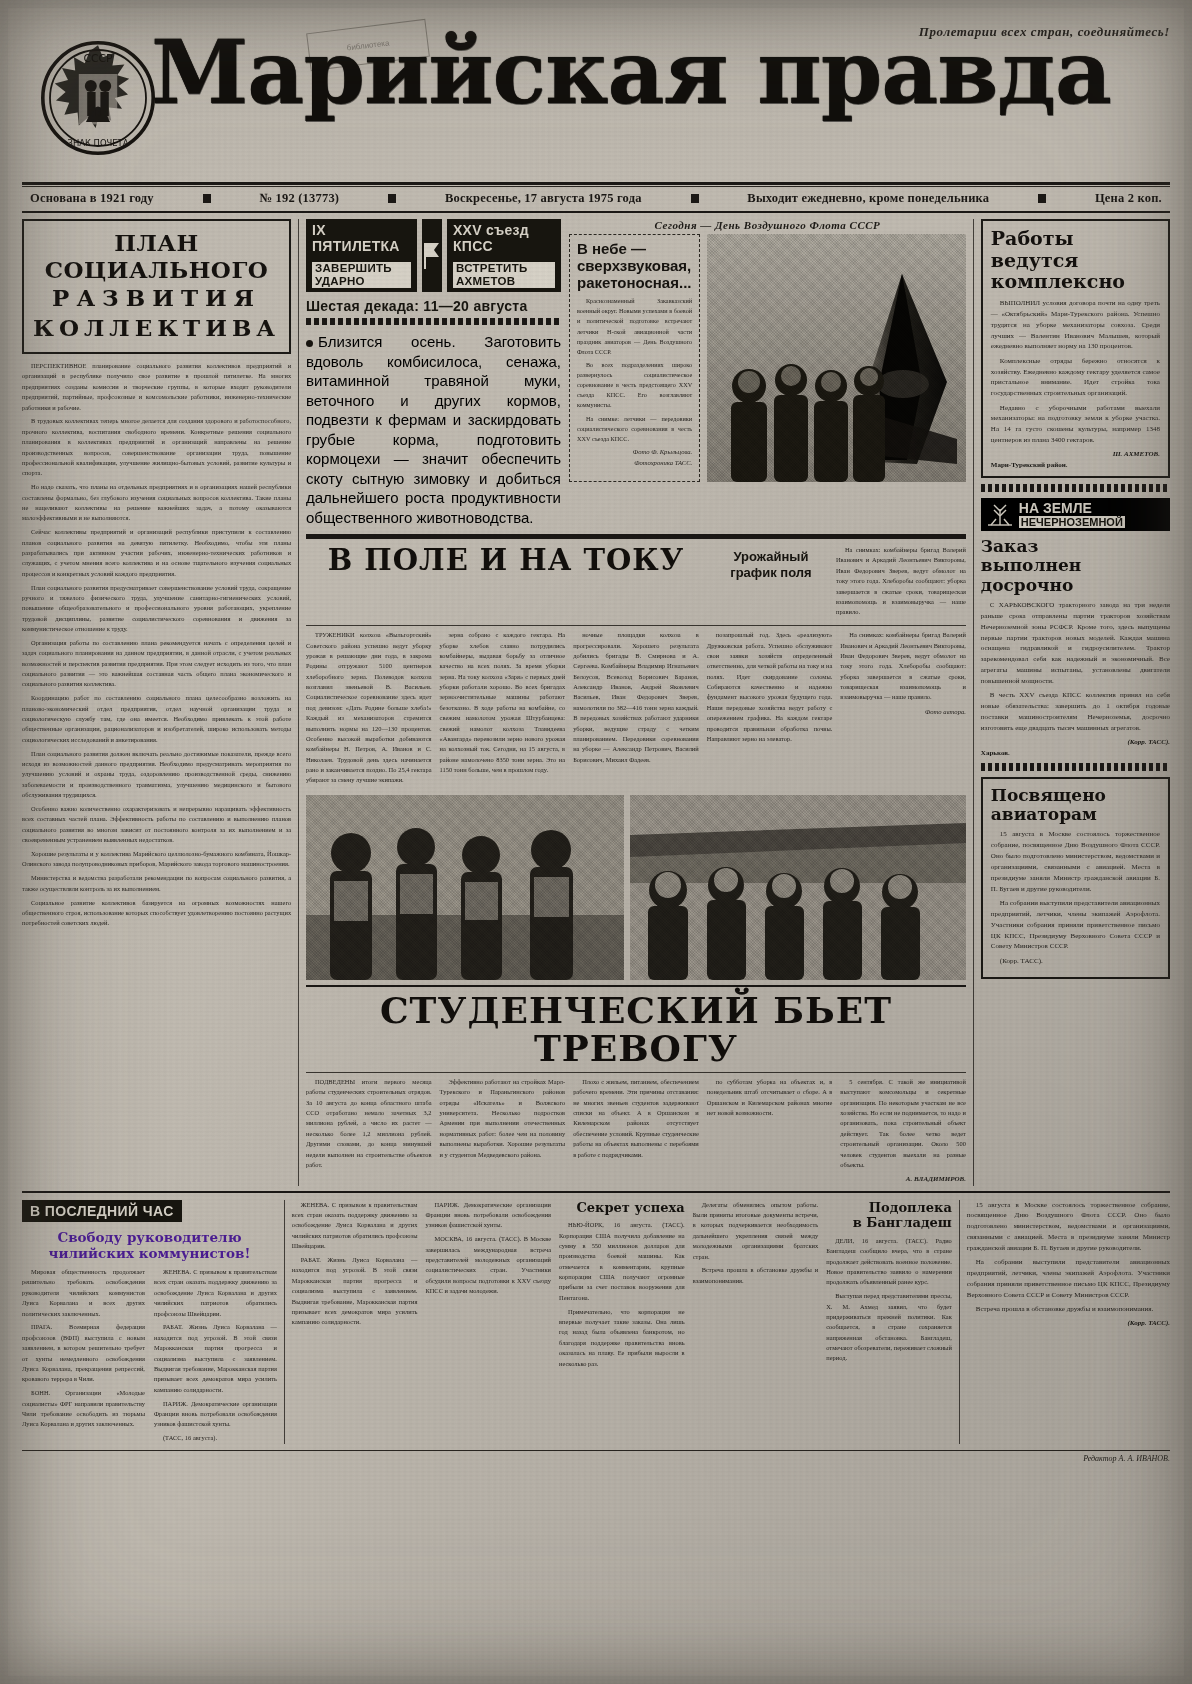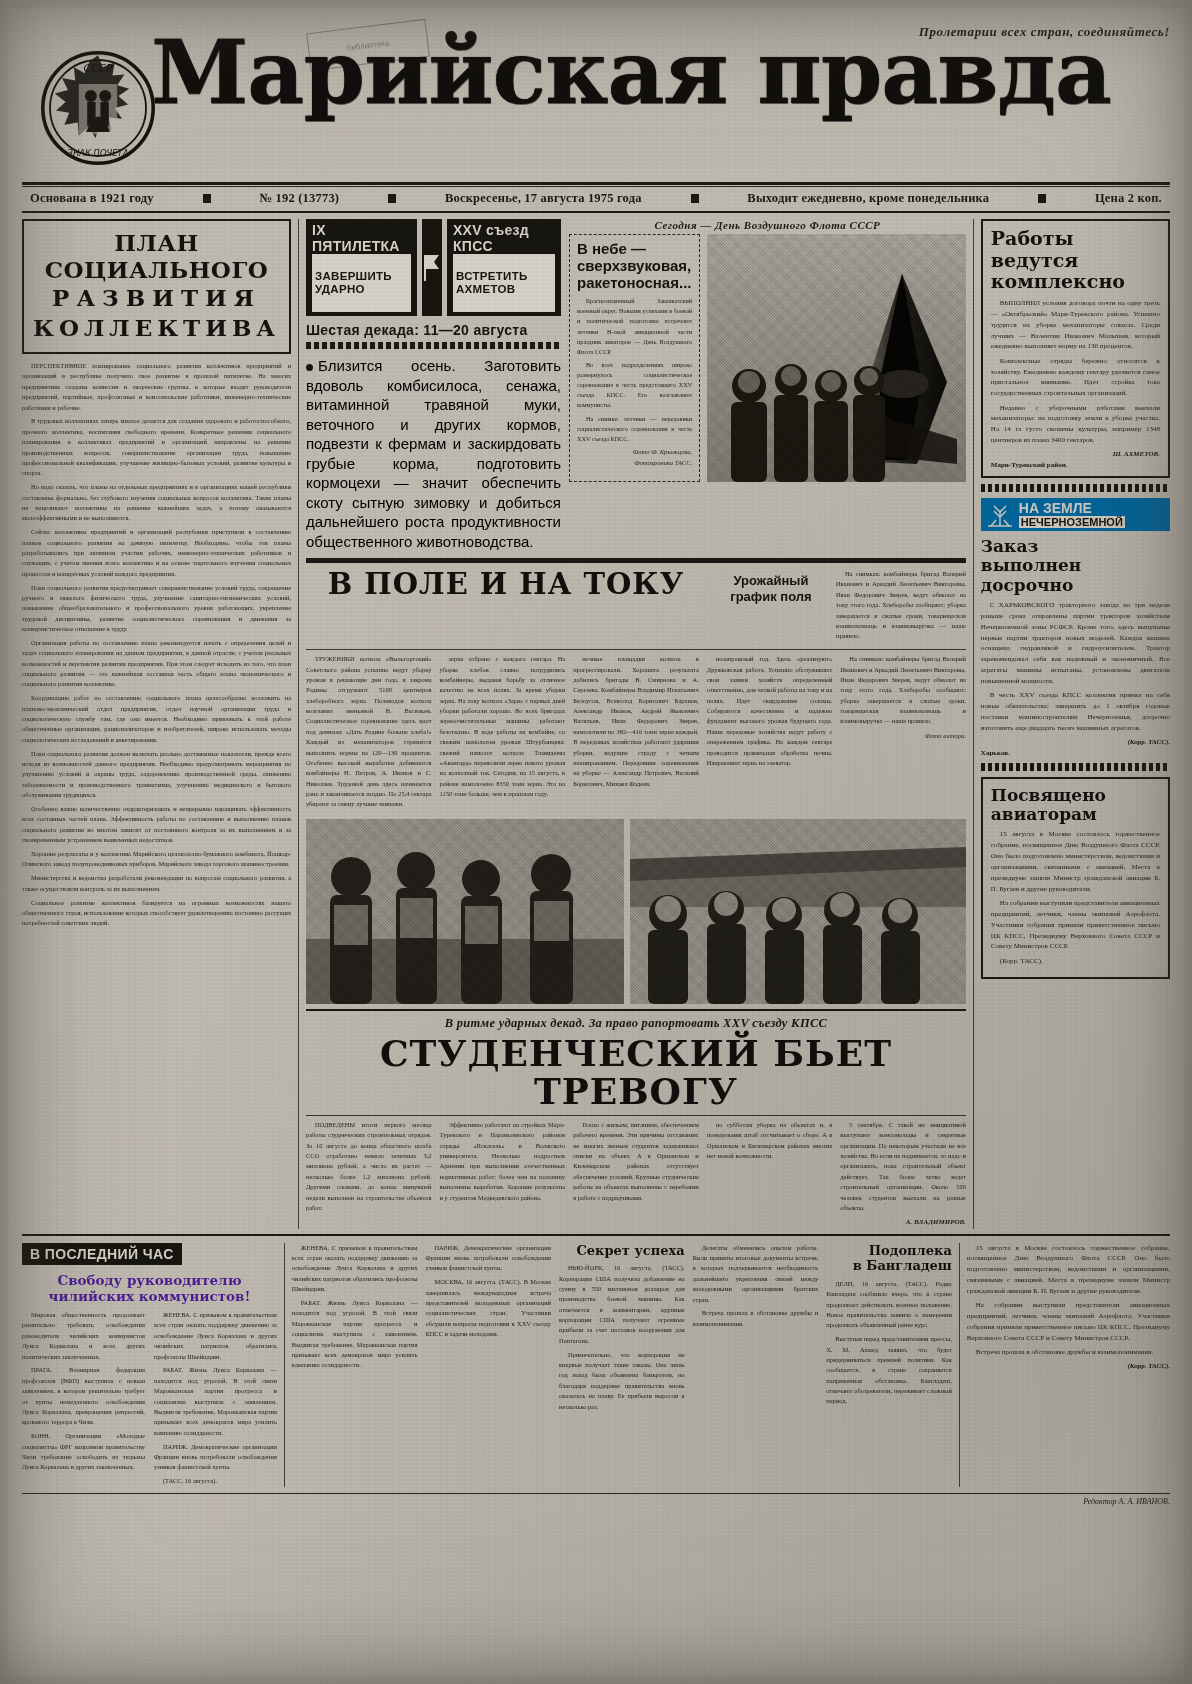--- a/index.html
+++ b/index.html
@@ -34,21 +34,21 @@
   
   .masthead{position:relative;height:172px;}
   .slogan{
     position:absolute;right:14px;top:16px;
     font-family:"Liberation Serif",serif;
     font-weight:bold;font-style:italic;font-size:13px;
     letter-spacing:.6px;color:#23201c;
     filter:blur(.25px);
   }
   .emblem{
-    position:absolute;left:30px;top:40px;width:120px;height:120px;font-style:italic;
+    position:absolute;left:30px;top:30px;width:120px;height:120px;
   }
   .emblem svg{width:100%;height:100%;}
   .title{
     position:absolute;left:128px;top:20px;width:990px;
     text-align:center;
     font-family:"DejaVu Serif", serif;
     font-weight:bold;
     font-size:88px;
     line-height:1.02;
     letter-spacing:-1px;
@@ -109,21 +109,21 @@
   
   .banner-row{display:flex;gap:5px;align-items:stretch;}
   .bnr{
     background:#17150f;color:#d8d3c8;
     font-family:"Liberation Sans",sans-serif;font-weight:bold;
     padding:4px 6px;line-height:1.12;
     display:flex;flex-direction:column;justify-content:center;
     letter-spacing:.3px;
   }
   .bnr .b1{font-size:14px;}
-  .bnr .b2{font-size:11.5px;background:#d8d3c8;color:#17150f;padding:16px 3px;margin-top:0;display:inline-block;}
+  .bnr .b2{font-size:11.5px;background:#d8d3c8;color:#17150f;padding:0 3px;margin-top:8px;display:inline-block;}
   .bnr-ico{width:26px;background:#17150f;display:flex;align-items:center;justify-content:center;}
   .bnr-ico svg{width:20px;height:30px;}
   .dekada{
     font-family:"Liberation Sans",sans-serif;font-weight:bold;font-size:14px;
     margin-top:6px;color:#17150f;letter-spacing:.3px;
   }
   .orn{height:7px;margin:4px 0 7px 0;
     background:repeating-linear-gradient(90deg,#1b1815 0 5px,#c2bcb2 5px 8px);}
   .lead{
     font-family:Liberation Sans, sans-serif;font-size:15px;line-height:1.30;
@@ -171,21 +171,21 @@
   .sign{font-size:7px;font-weight:bold;text-align:right;font-style:italic;margin-top:4px;filter:blur(.2px);}
 
   
   .rbox{border:2px solid #1c1a16;padding:7px 8px;}
   .rhead{
     font-family:"DejaVu Serif",serif;font-weight:bold;font-size:19px;
     line-height:1.14;color:#14110e;margin-bottom:5px;
   }
   .rhead.sm{font-size:17px;}
   .nz-banner{
-    background:#0369a1;color:#d8d3c8;display:flex;align-items:flex-end;gap:5px;
+    background:#000000;color:#d8d3c8;display:flex;align-items:center;gap:5px;
     padding:3px 5px;margin:6px 0;
   }
   .nz-banner .wheat{width:28px;height:26px;}
   .nz-banner .t1{font-family:"Liberation Sans",sans-serif;font-weight:bold;font-size:14px;line-height:1.0;}
   .nz-banner .t2{font-family:"Liberation Sans",sans-serif;font-weight:bold;font-size:11px;background:#d8d3c8;color:#17150f;padding:0 2px;margin-top:1px;}
   .corr{font-size:7px;font-weight:bold;font-style:italic;text-align:right;margin-top:4px;}
   .place{font-size:7px;font-weight:bold;margin-top:3px;}
   .orn-row{height:8px;margin:6px 0;
     background:repeating-linear-gradient(90deg,#1b1815 0 4px,#c2bcb2 4px 7px);}
 
@@ -462,21 +462,20 @@
                   <circle cx="212" cy="86" r="12"></circle>
                   <circle cx="270" cy="92" r="12"></circle>
               </g>
             </svg>
             <div class="noise"></div>
           </div>
         </div>
 
         <div class="hr-med"></div>
 
-        <div class="kicker-line">В ритме ударных декад. За право рапортовать XXV съезду КПСС</div>
         <div class="bighead sm">СТУДЕНЧЕСКИЙ БЬЕТ ТРЕВОГУ</div>
         <div class="hr-light"></div>
 
         <div style="display:flex;gap:8px;">
           <div class="bodytext" style="width:126px;">
             <p>ПОДВЕДЕНЫ итоги первого месяца работы студенческих строительных отрядов. За 10 августа до конца областного штаба ССО отработано немало зачетных 3,2 миллиона рублей, а число их растет — несколько более 1,2 миллиона рублей. Другими словами, до конца минувшей недели выполнен на строительстве объектов работ.</p>
           </div>
           <div class="bodytext" style="width:126px;">
             <p>Эффективно работают на стройках Марл-Турекского и Параньгинского районов отряды «Искатель» и Волжского университета. Несколько подростков Армении при выполнении отечественных нормативных работ: более чем на половину выполнены выработки. Хорошие результаты и у студентов Медведевского района.</p>
           </div>

